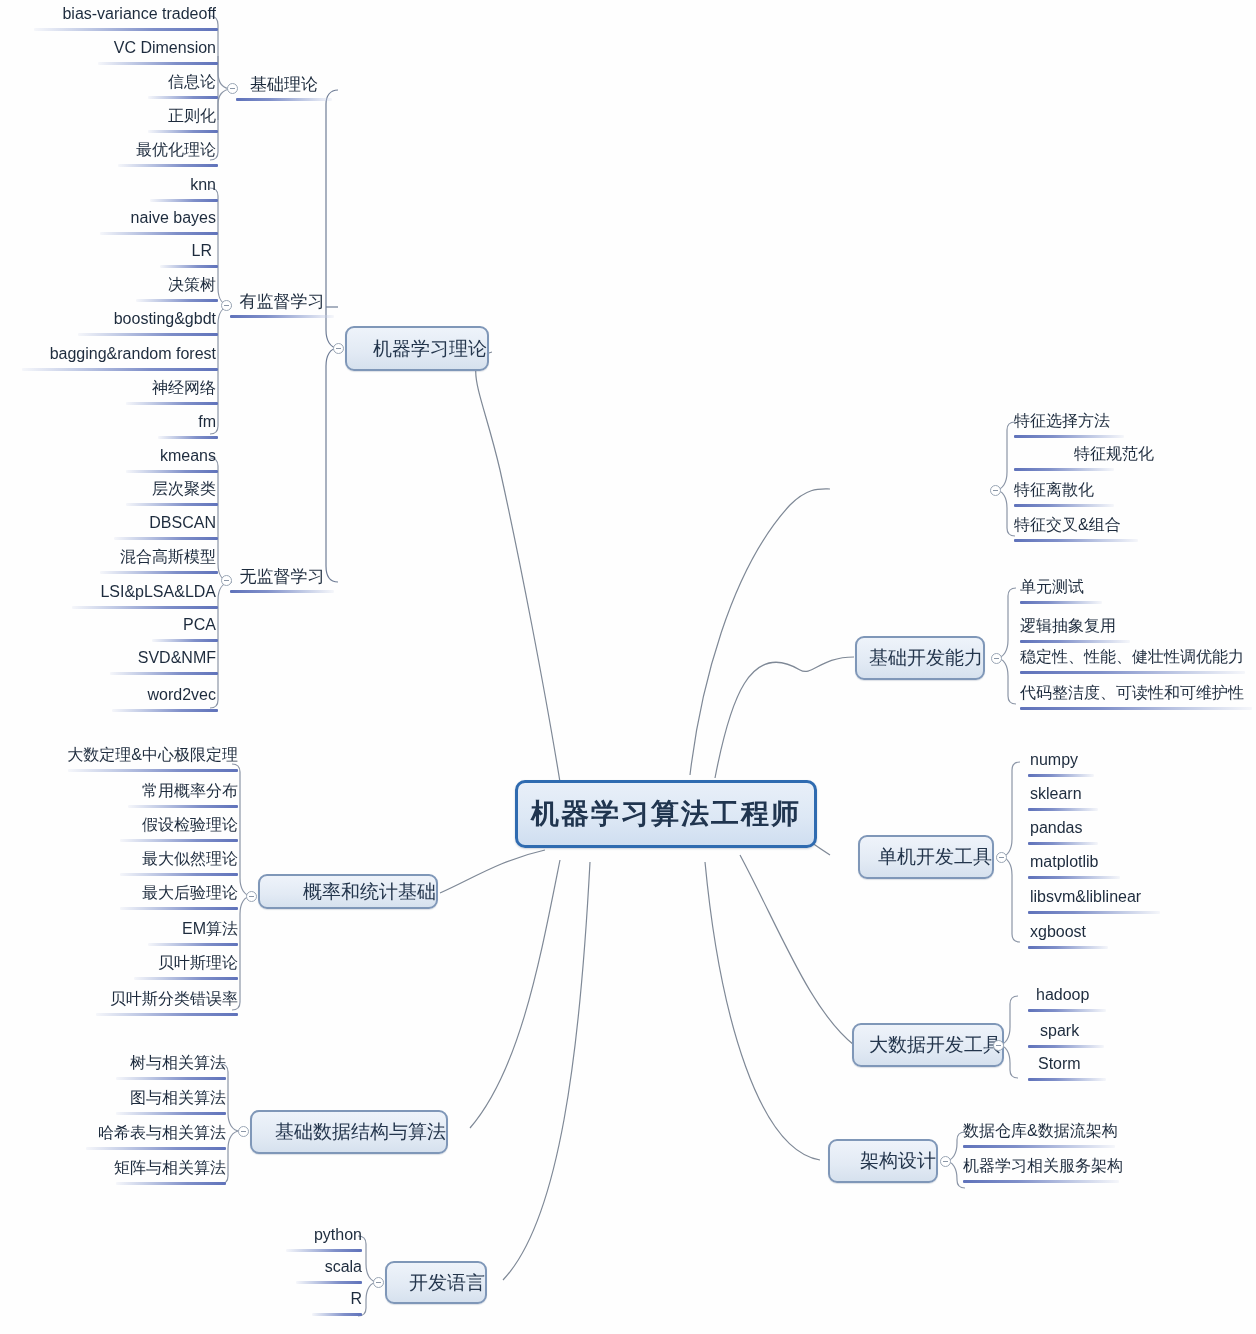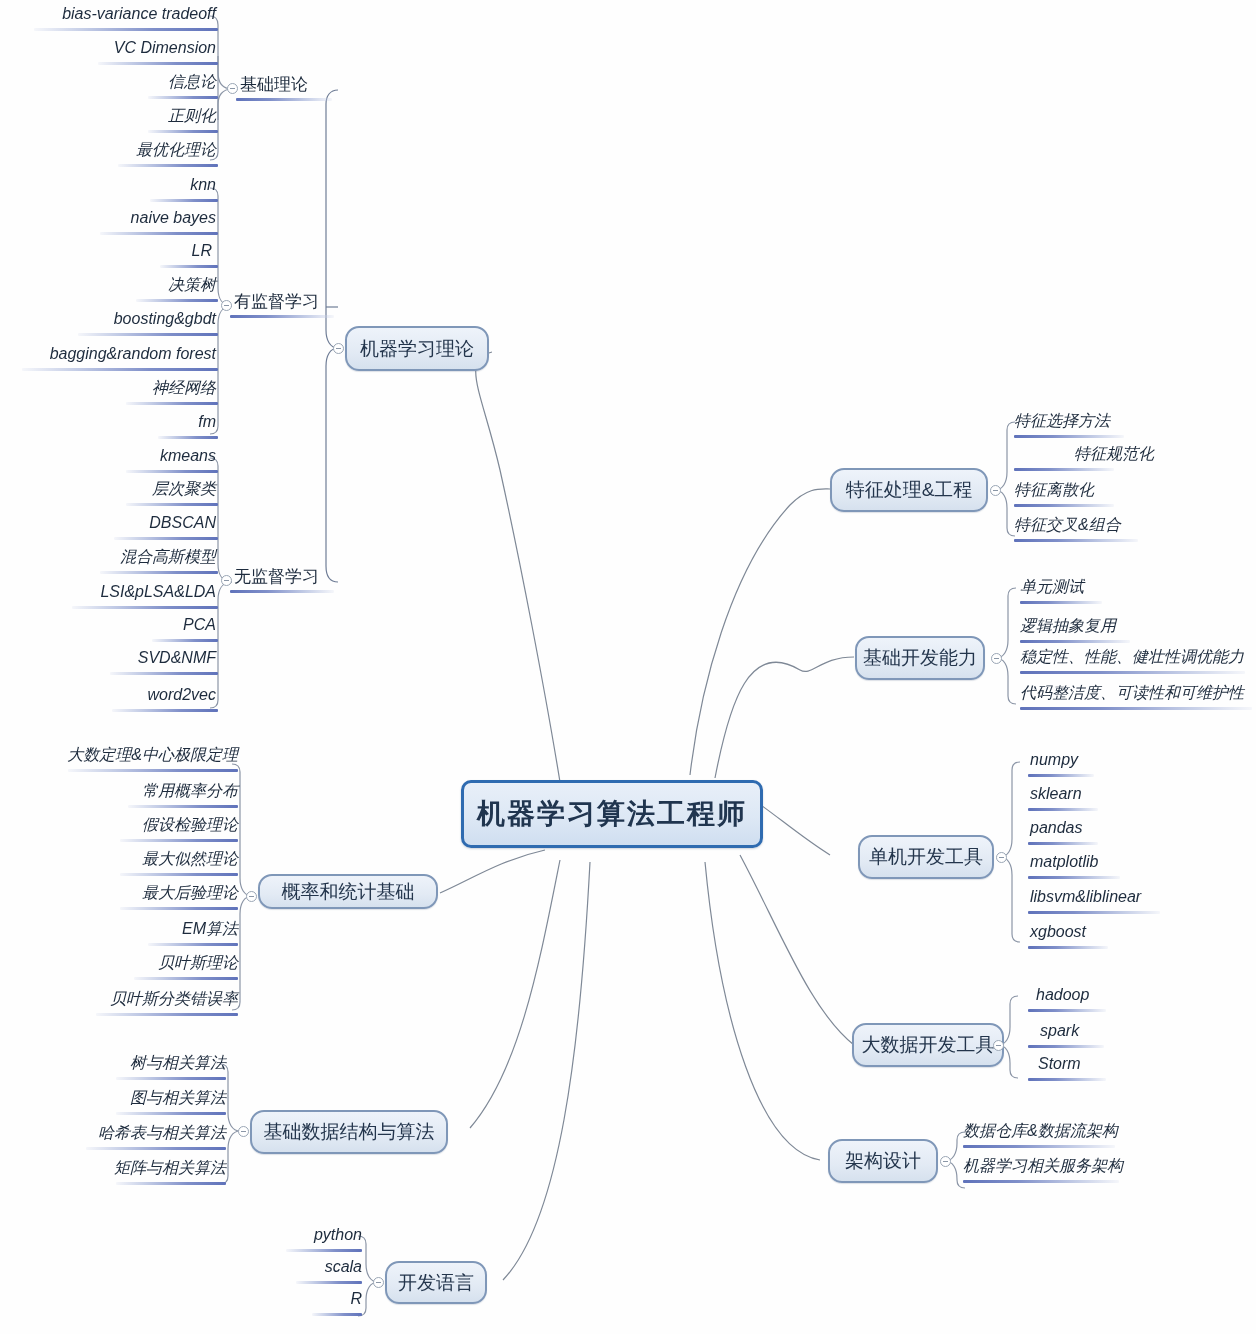--- a/index.html
+++ b/index.html
@@ -41,47 +41,47 @@
     letter-spacing: 2px;
     white-space: nowrap;
     box-shadow: 0 1px 2px rgba(60,80,110,0.25);
   }
 
   
   .node-box {
     position: absolute;
     display: flex;
     align-items: center;
-    justify-content: center;
+    justify-content: flex-end;
     border: 2px solid #7f97b8;
-    border-radius: 14px;
+    border-radius: 9px;
     background: linear-gradient(180deg, #eef3fa 0%, #e2eaf4 60%, #d6e1ee 100%);
     color: #23354c;
     font-size: 19px;
     white-space: nowrap;
     box-shadow: 0 1px 1px rgba(90,110,140,0.2);
   }
 
   
   .node-plain {
     position: absolute;
     color: #1d2b3d;
     font-size: 17px;
     white-space: nowrap;
+    text-align: center;
     line-height: 1.1;
   }
 
   
   .leaf {
     position: absolute;
     color: #1d2b3d;
     font-size: 16px;
     white-space: nowrap;
     line-height: 1.1;
-    font-style: italic;
   }
   .leaf.align-right { text-align: right; }
   .leaf.align-left  { text-align: left; }
 
   
   .bar {
     position: absolute;
     height: 3px;
     border-radius: 1px;
   }
@@ -188,21 +188,21 @@
       <path d="M998,1045 C1006,1045 1010,1037 1010,1027 L1010,1004 C1010,998 1013,996 1018,996"></path>
       <path d="M998,1045 C1006,1045 1010,1053 1010,1063 L1010,1070 C1010,1076 1013,1078 1018,1078"></path>
     </g>
 
     <g fill="none" stroke="#8b95a6" stroke-width="1.2">
       <path d="M945,1161 C953,1161 957,1153 957,1143 L957,1140 C957,1134 960,1132 965,1132"></path>
       <path d="M945,1161 C953,1161 957,1169 957,1179 L957,1180 C957,1186 960,1188 965,1188"></path>
     </g>
   </svg>
 
-  <div class="node-root" style="left:461px; top:780px; width:302px; height:68px;">
+  <div class="node-root" style="left:515px; top:780px; width:302px; height:68px;">
     <span>机器学习算法工程师</span>
   </div>
 
   <div class="node-box" style="left:345px; top:326px; width:144px; height:45px;">
     <span>机器学习理论</span>
   </div>
   <div class="toggle" style="left:333px; top:343px;"></div>
 
   <div class="node-box" style="left:258px; top:874px; width:180px; height:35px;">
     <span>概率和统计基础</span>
@@ -212,23 +212,20 @@
   <div class="node-box" style="left:250px; top:1110px; width:198px; height:44px;">
     <span>基础数据结构与算法</span>
   </div>
   <div class="toggle" style="left:238px; top:1126px;"></div>
 
   <div class="node-box" style="left:385px; top:1261px; width:102px; height:43px;">
     <span>开发语言</span>
   </div>
   <div class="toggle" style="left:373px; top:1277px;"></div>
 
-  <div class="node-box" style="left:830px; top:468px; width:158px; height:44px;">
-    <span>特征处理&amp;工程</span>
-  </div>
   <div class="toggle" style="left:990px; top:485px;"></div>
 
   <div class="node-box" style="left:855px; top:636px; width:130px; height:44px;font-family:Liberation Serif, serif;">
     <span>基础开发能力</span>
   </div>
   <div class="toggle" style="left:991px; top:653px;"></div>
 
   <div class="node-box" style="left:858px; top:835px; width:136px; height:44px;">
     <span>单机开发工具</span>
   </div>

